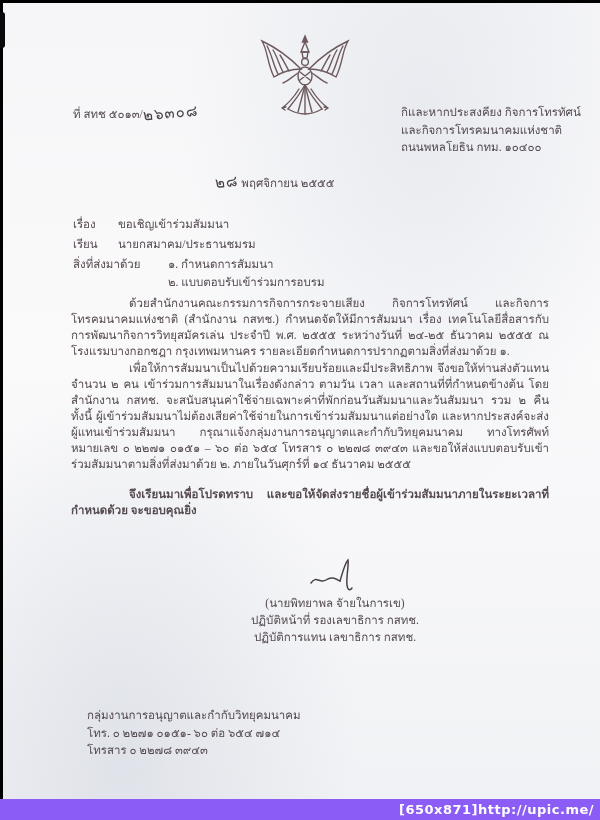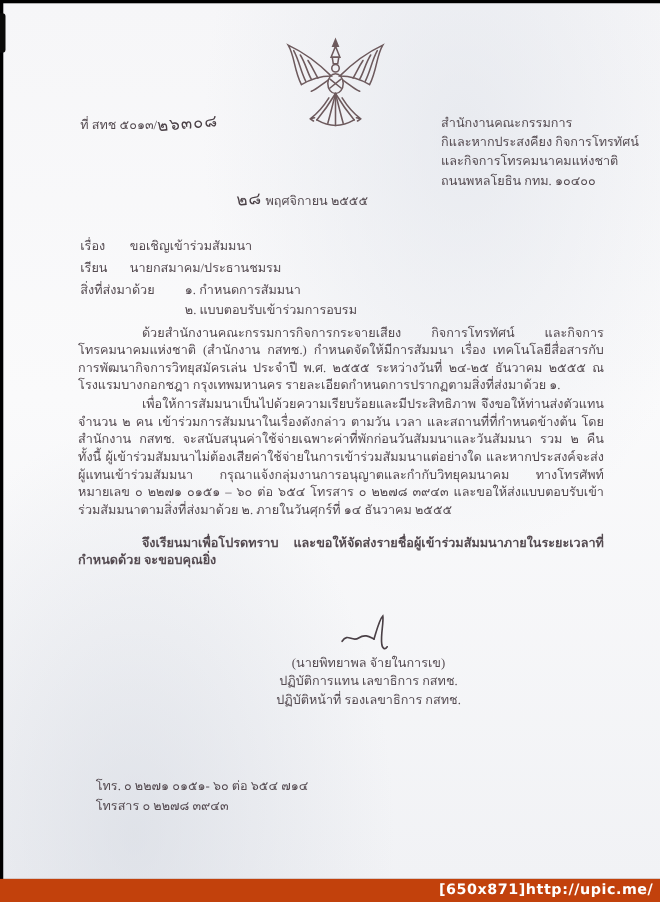--- a/index.html
+++ b/index.html
@@ -7,21 +7,21 @@
   .scan{position:relative;width:600px;height:820px;background:#000;overflow:hidden;}
   .paper{
     position:absolute;left:3px;top:3px;right:0;bottom:21px;
     background:
       radial-gradient(ellipse at 70% 15%, rgba(220,224,232,.55) 0%, rgba(220,224,232,0) 40%),
       radial-gradient(ellipse at 20% 95%, rgba(205,210,220,.5) 0%, rgba(205,210,220,0) 35%),
       linear-gradient(180deg,#f6f6f8 0%,#fafafb 45%,#f1f2f5 100%);
     color:#544a50;
   }
   .edge-mark{position:absolute;left:0;top:12px;width:5px;height:36px;background:#0a0a0a;border-radius:0 3px 3px 0;}
-  .bottom-bar{position:absolute;left:0;bottom:0;width:600px;height:21px;background:#c2410c;
+  .bottom-bar{position:absolute;left:0;bottom:0;width:600px;height:21px;background:#8b5cf6;
     display:flex;align-items:center;justify-content:flex-end;padding-right:6px;box-sizing:border-box;}
   .watermark{color:#fff;font-family:"DejaVu Sans",sans-serif;font-size:13px;font-weight:bold;letter-spacing:.5px;}
   .abs{position:absolute;}
   .txt{font-size:11.5px;line-height:16px;white-space:nowrap;}
   .para{font-size:11.5px;line-height:16px;text-align:justify;text-indent:58px;white-space:normal;}
   .hand{display:inline-block;font-size:15px;line-height:12px;transform:rotate(-5deg);color:#4a4046;letter-spacing:1px;}
   .lbl-sm{display:inline-block;width:45px;}
   .lbl-lg{display:inline-block;width:95px;}
   .org{line-height:17.5px;font-size:11.5px;}
   .sigblock{width:220px;text-align:center;font-size:11.5px;line-height:17px;}
@@ -69,21 +69,20 @@
         <path d="M44 56 C39 64 34 70 27 75 M27 75 l4 -1 M27 75 l3 2"></path>
         <path d="M56 56 C61 64 66 70 73 75 M73 75 l-4 -1 M73 75 l-3 2"></path>
       </svg>
     </div>
 
     <div class="abs txt" style="left:70px;top:103px;">
       <span>ที่ สทช ๕๐๑๓/</span><span class="hand">๒๖๓๐๘</span>
     </div>
 
     <div class="abs org" style="left:398px;top:101px;">
-      <div>สำนักงานคณะกรรมการ</div>
       <div>กิและหากประสงคียง กิจการโทรทัศน์</div>
       <div>และกิจการโทรคมนาคมแห่งชาติ</div>
       <div>ถนนพหลโยธิน กทม. ๑๐๔๐๐</div>
     </div>
 
     <div class="abs txt" style="left:212px;top:172px;">
       <span class="hand">๒๘</span>
       <span>พฤศจิกายน ๒๕๕๕</span>
     </div>
 
@@ -103,25 +102,26 @@
     <div class="abs para" style="left:68px;top:483px;width:478px;font-weight:bold;">จึงเรียนมาเพื่อโปรดทราบ และขอให้จัดส่งรายชื่อผู้เข้าร่วมสัมมนาภายในระยะเวลาที่กำหนดด้วย จะขอบคุณยิ่ง</div>
 
     <div class="abs sigblock" style="left:222px;top:554px;">
       <div style="height:38px;position:relative;">
         <svg width="60" height="38" viewBox="0 0 60 38" style="position:absolute;left:82px;top:0;" fill="none" stroke="#4a4046" stroke-width="1.5" stroke-linecap="round">
           <path d="M4 26 C9 18 13 27 19 23 C25 19 29 22 33 24"></path>
           <path d="M33 24 C36 14 38 6 41 3 C42 8 39 20 40 28 C40.5 33 43 34 45 31"></path>
         </svg>
       </div>
       <div>(นายพิทยาพล  จัายในการเข)</div>
+      <div>ปฏิบัติหน้าที่ รองเลขาธิการ กสทช.</div>
       <div>ปฏิบัติการแทน เลขาธิการ กสทช.</div>
-      <div>ปฏิบัติหน้าที่ รองเลขาธิการ กสทช.</div>
     </div>
 
     <div class="abs" style="left:84px;top:704px;">
+      <div class="footer-line">กลุ่มงานการอนุญาตและกำกับวิทยุคมนาคม</div>
       <div class="footer-line">โทร. ๐ ๒๒๗๑ ๐๑๕๑- ๖๐ ต่อ ๖๕๔ ๗๑๔</div>
       <div class="footer-line">โทรสาร ๐ ๒๒๗๘ ๓๙๔๓</div>
     </div>
 
   </div>
 
   <div class="edge-mark"></div>
 
   <div class="bottom-bar">
     <span class="watermark">[650x871]http://upic.me/</span>

